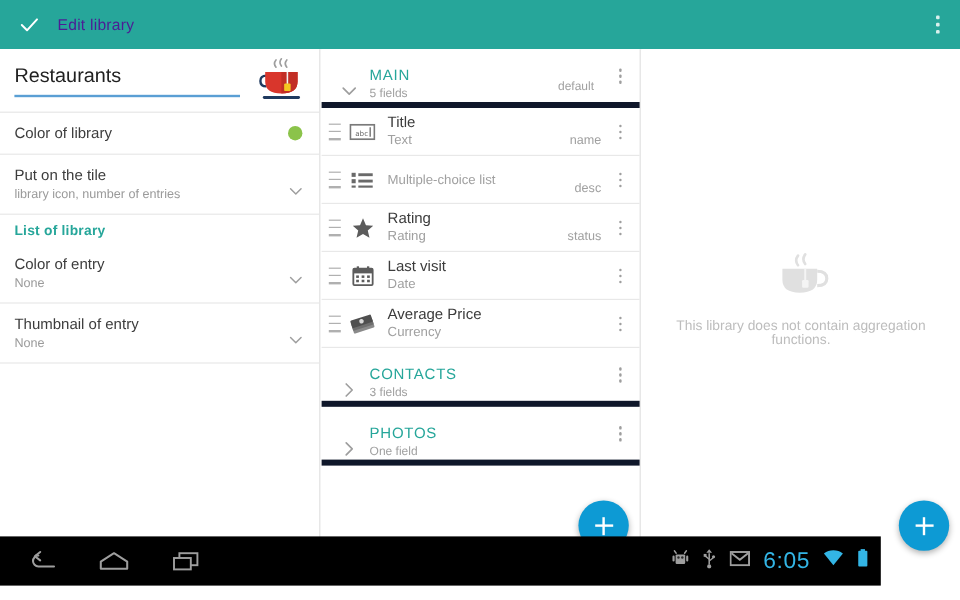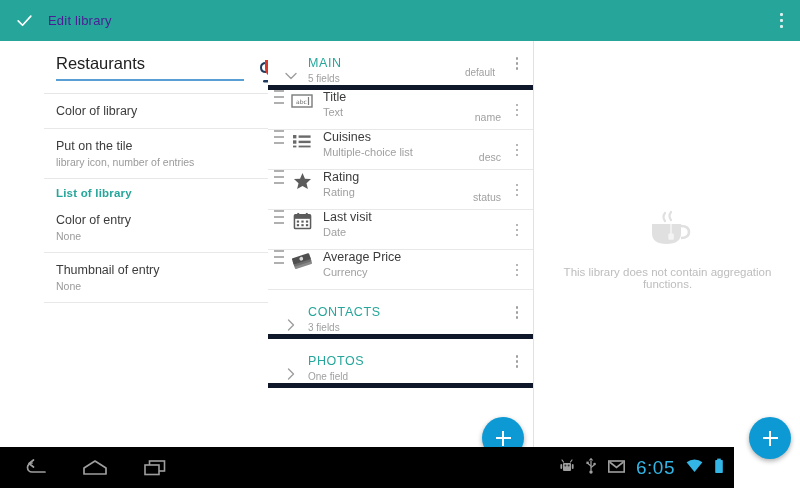--- a/index.html
+++ b/index.html
@@ -26,21 +26,21 @@
   }
   .appbar-overflow {
     position: absolute; right: 6px; top: 0; height: 41px; width: 26px;
     display: flex; flex-direction: column; align-items: center; justify-content: center; gap: 3px;
   }
   .appbar-overflow i { width: 3px; height: 3px; background: #d9f0ed; display: block; border-radius: 1px; }
 
   
   .content { position: absolute; top: 41px; left: 0; width: 800px; height: 418px; background: #fff; }
   .col-left { position: absolute; left: 0; top: 0; width: 267px; height: 418px; background: #fff;
-              border-right: 1px solid #e2e2e2; margin-left: 44px; }
+              border-right: 1px solid #e2e2e2; }
   .col-mid  { position: absolute; left: 268px; top: 0; width: 266px; height: 418px; background: #fff;
               border-right: 1px solid #e2e2e2; }
   .col-right{ position: absolute; left: 535px; top: 0; width: 265px; height: 418px; background: #fff; }
 
   
   .name-row {
     position: relative; height: 53px; display: flex; align-items: center;
     border-bottom: 1px solid #e6e6e6;
   }
   .name-field { margin-left: 12px; width: 188px; }
@@ -83,21 +83,21 @@
   }
   .kebab {
     position: absolute; right: 8px; top: 50%; margin-top: -8px;
     width: 16px; height: 17px; display: flex; flex-direction: column;
     align-items: center; justify-content: center; gap: 2.5px;
   }
   .kebab i { width: 2.5px; height: 2.5px; background: #9e9e9e; border-radius: 50%; display: block; }
 
   .field-row {
     position: relative; height: 40px; border-bottom: 1px solid #e8e8e8;
-    display: flex; padding-left: 6px;
+    display: flex; align-items: center; padding-left: 6px;
   }
   .drag-handle { width: 13px; height: 14px; display: flex; flex-direction: column;
                  justify-content: space-between; margin-right: 2px; }
   .drag-handle i { display: block; height: 1.6px; background: #b0b0b0; }
   .drag-handle i:nth-child(1){ width: 10px; }
   .drag-handle i:nth-child(2){ width: 10px; }
   .drag-handle i:nth-child(3){ width: 10px; }
   .field-icon { width: 26px; height: 22px; display: flex; align-items: center; justify-content: center;
                 margin-right: 8px; }
   .field-text { flex: 1; }
@@ -277,21 +277,20 @@
           <svg width="20" height="16" viewBox="0 0 20 16">
             <rect x="1" y="2" width="3.4" height="3.4" fill="#6a6a6a"></rect>
             <rect x="1" y="7.3" width="3.4" height="3.4" fill="#6a6a6a"></rect>
             <rect x="1" y="12.6" width="3.4" height="1.8" fill="#6a6a6a"></rect>
             <rect x="6.6" y="2.4" width="12" height="2.4" fill="#6a6a6a"></rect>
             <rect x="6.6" y="7.7" width="12" height="2.4" fill="#6a6a6a"></rect>
             <rect x="6.6" y="12.6" width="12" height="1.8" fill="#6a6a6a"></rect>
           </svg>
         </div>
         <div class="field-text">
-          <div class="field-name">Cuisines</div>
           <div class="field-type">Multiple-choice list</div>
         </div>
         <div class="field-badge">desc</div>
         <div class="kebab">
             <i></i>
             <i></i>
             <i></i>
           </div>
       </div>
 

